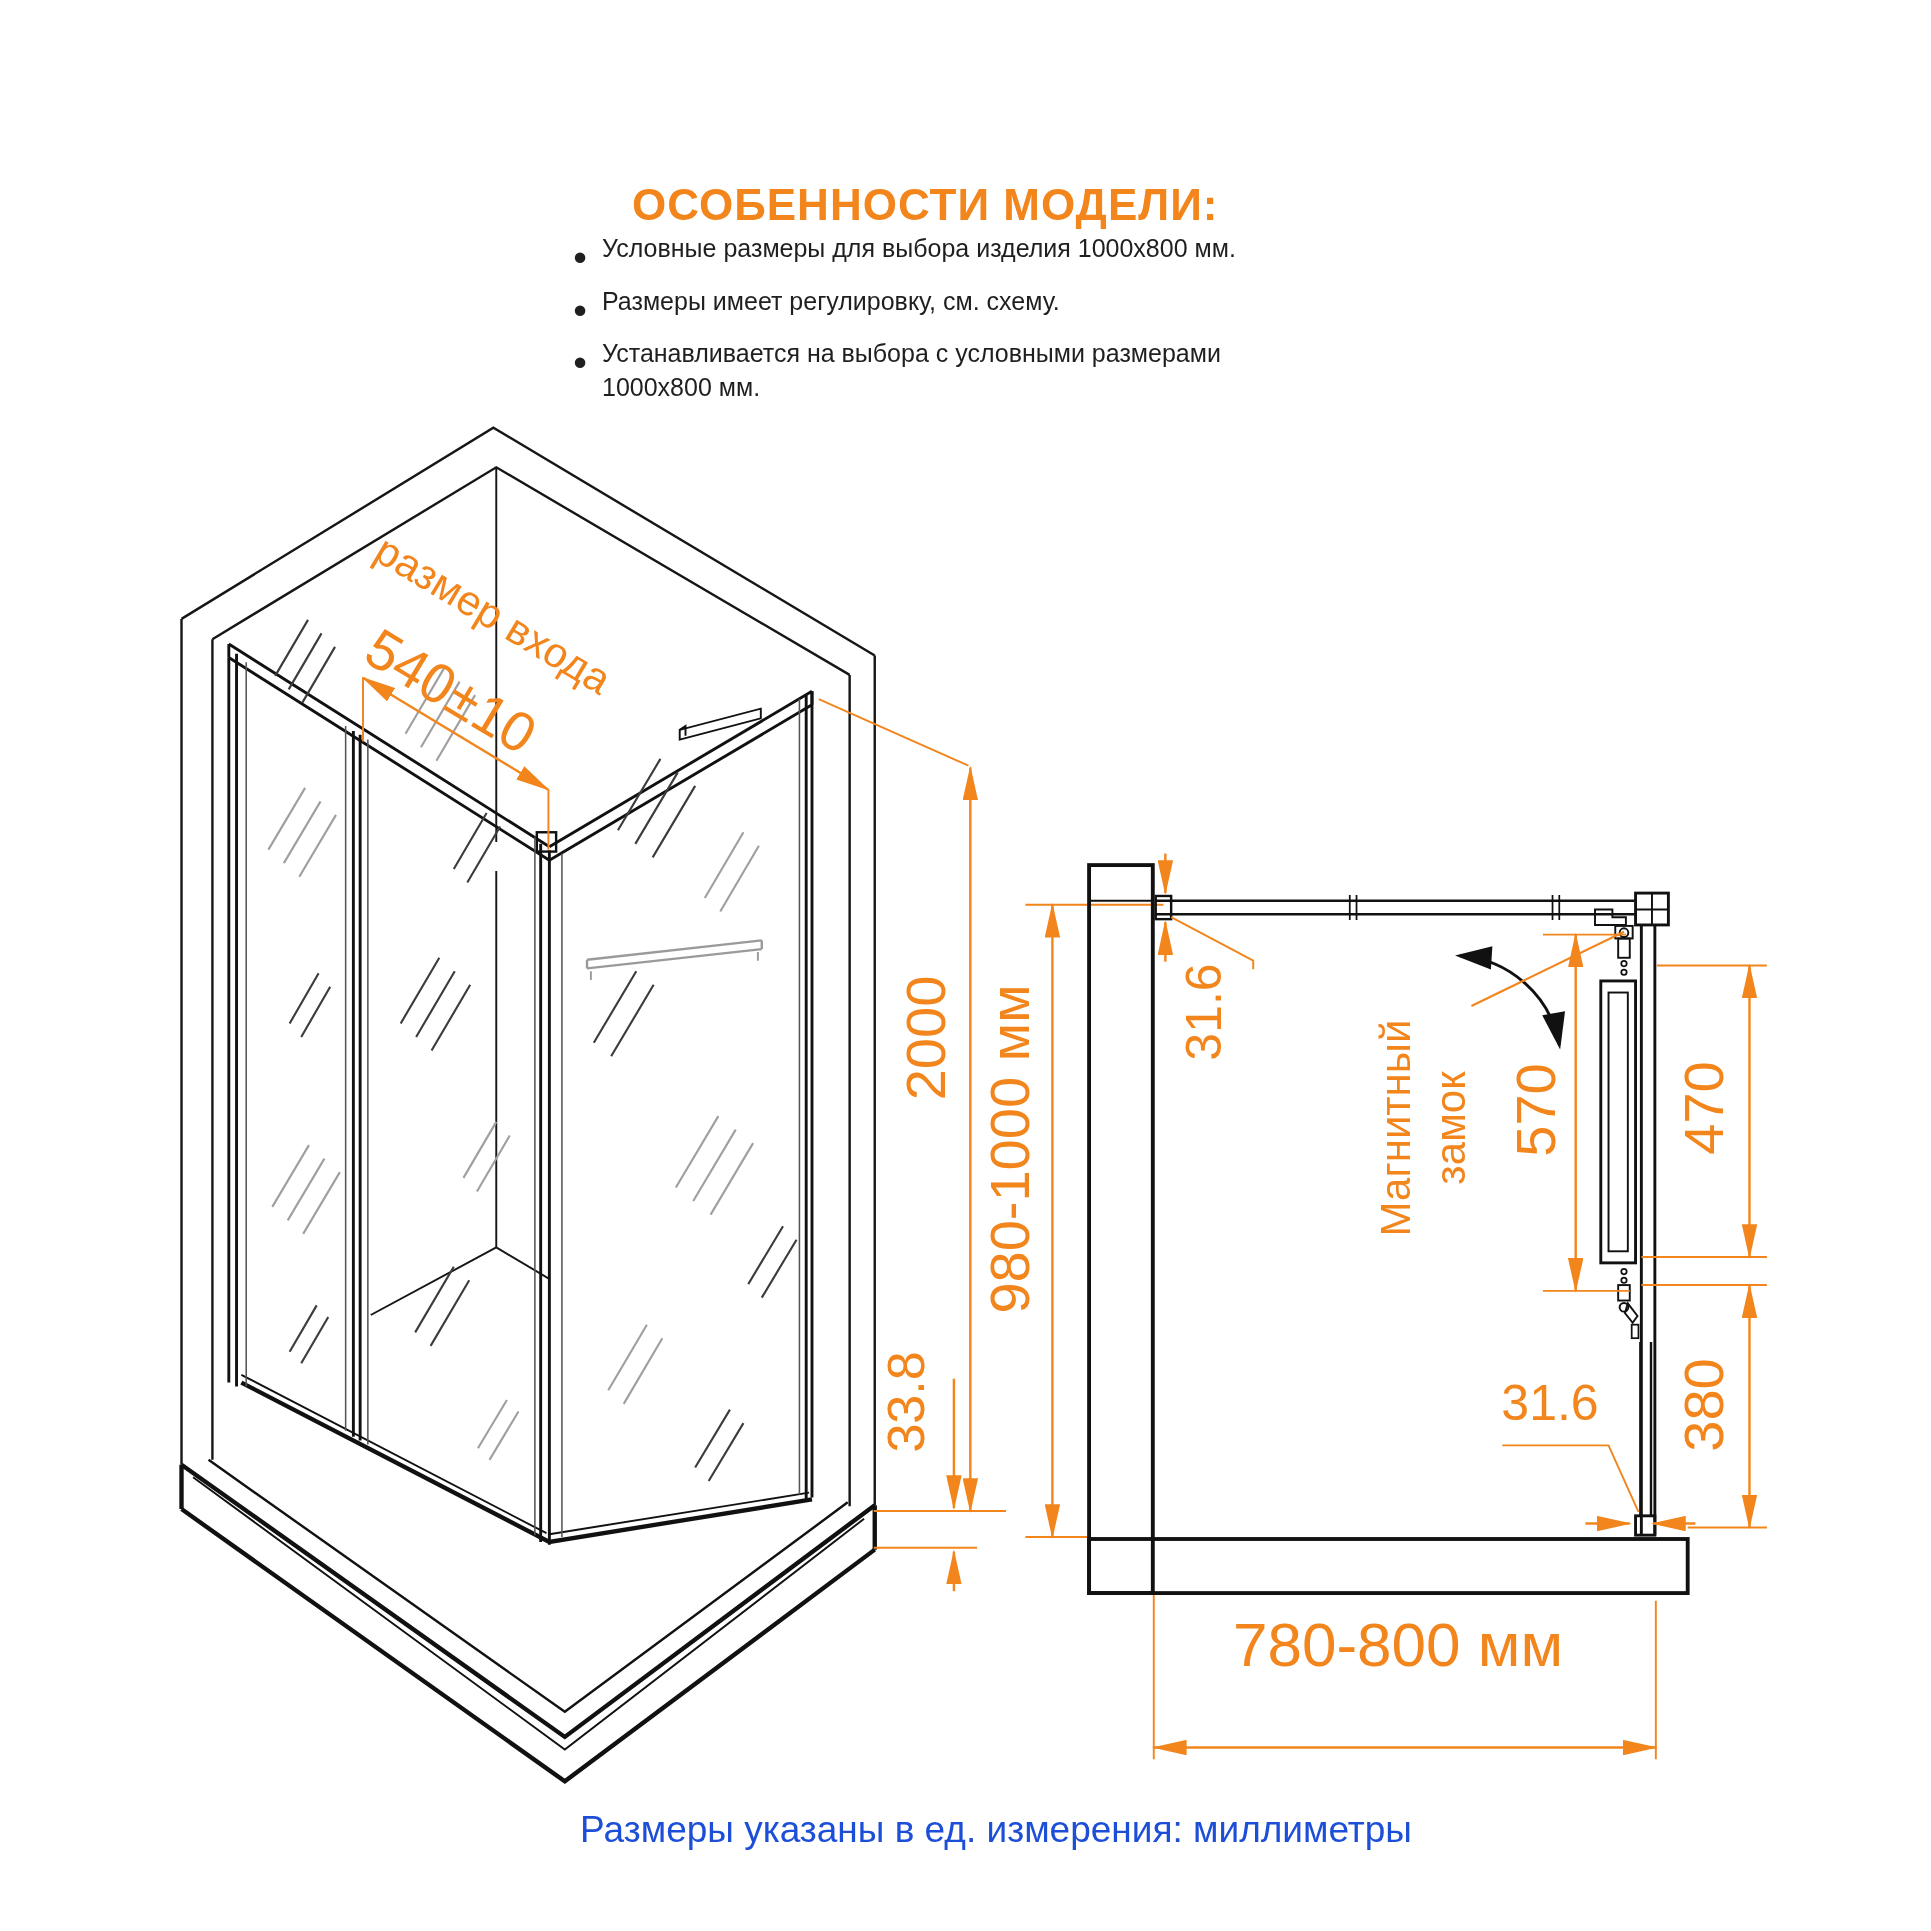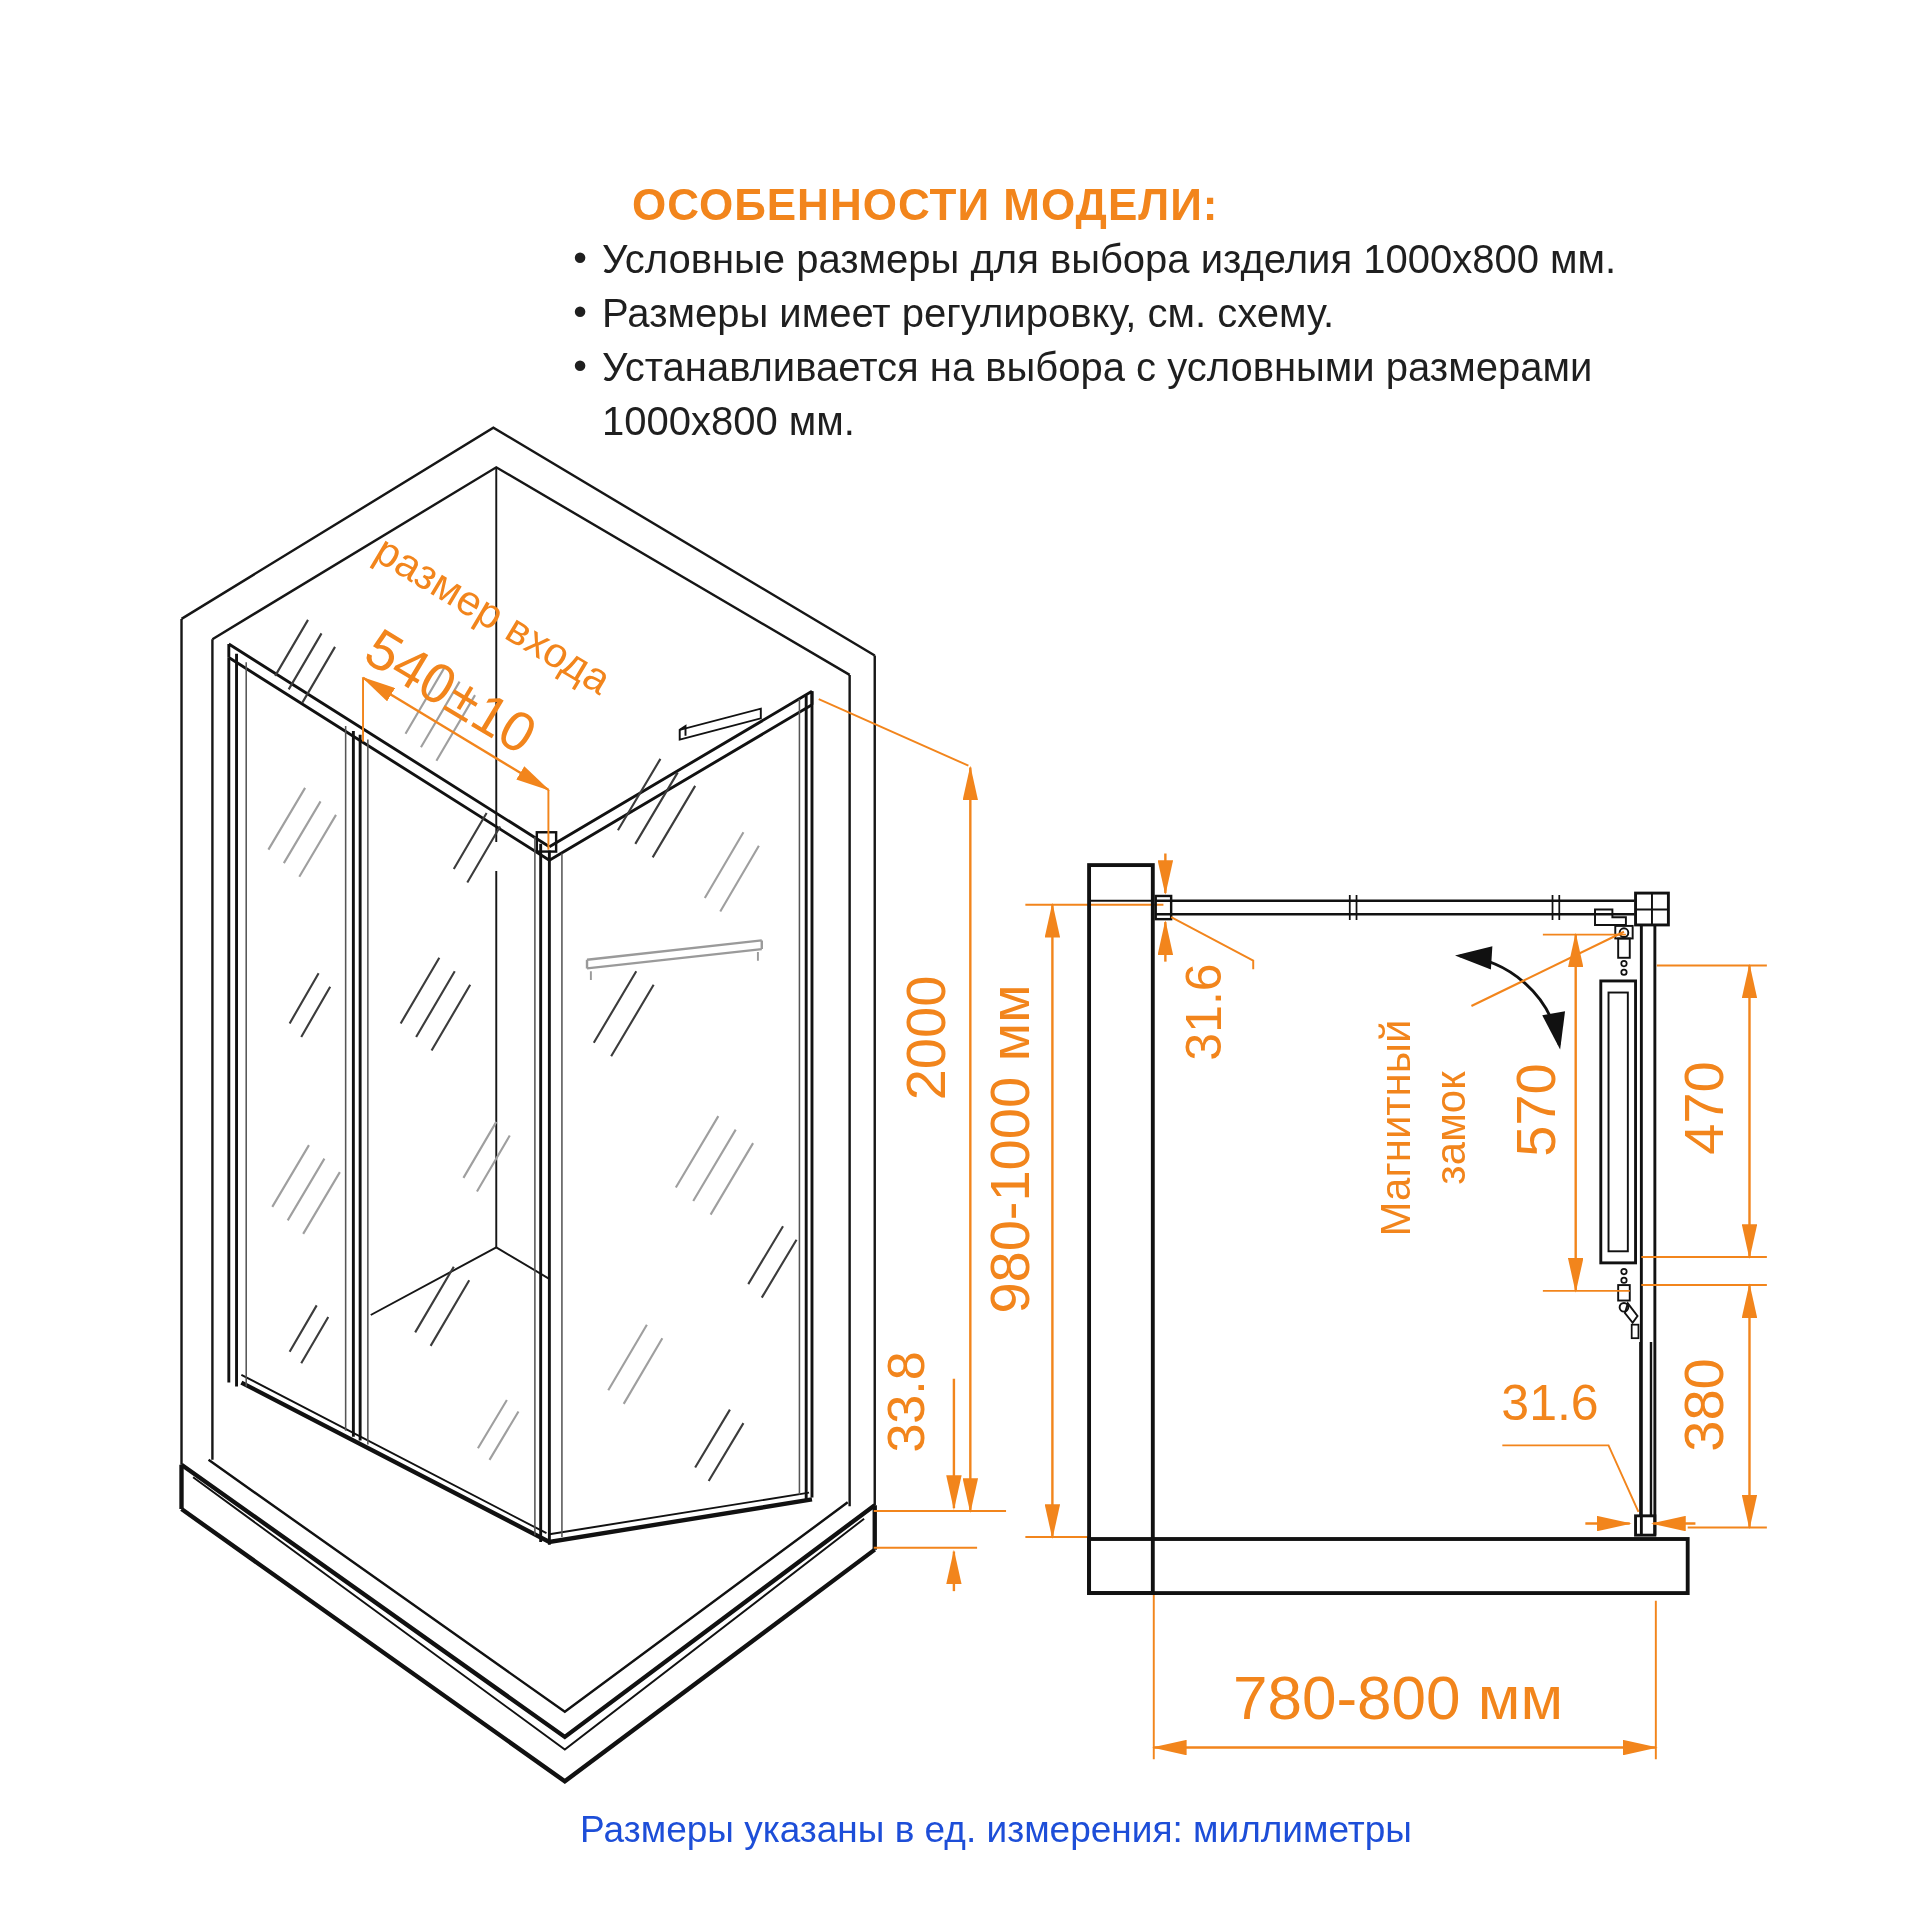--- a/index.html
+++ b/index.html
@@ -4,21 +4,21 @@
 <style>
   html,body{margin:0;padding:0;background:#ffffff;}
   #stage{position:relative;width:1931px;height:1931px;background:#ffffff;overflow:hidden;
          font-family:"Liberation Sans",sans-serif;}
   #stage svg{position:absolute;left:0;top:0;}
   .hdr-title{position:absolute;left:632px;top:180px;font-size:44px;font-weight:700;
              color:#F2851C;letter-spacing:1px;white-space:nowrap;}
   .bullets{position:absolute;left:558px;top:232px;width:1265px;}
   .bullet-row{display:flex;align-items:flex-start;}
   .bullet-dot{width:44px;flex:0 0 44px;font-size:39px;line-height:1.35;color:#1f1f1f;text-align:center;}
-  .bullet-text{font-size:40px;line-height:1.35;color:#1f1f1f;white-space:pre-line;}
+  .bullet-text{font-size:25px;line-height:1.35;color:#1f1f1f;white-space:pre-line;}
   .dim{position:absolute;color:#F2851C;white-space:nowrap;transform-origin:center;
        font-weight:500;text-align:center;}
   .caption{position:absolute;left:996px;top:1830px;transform:translate(-50%,-50%);
            font-size:37px;color:#1d4ed8;white-space:nowrap;}
 </style>
 </head>
 <body>
 
 <div id="stage">
 
@@ -191,17 +191,17 @@
   <div class="dim" style="left:1009px;top:1149px;font-size:56px;transform:translate(-50%,-50%) rotate(-90deg);">980-1000 мм</div>
   <div class="dim" style="left:906px;top:1402px;font-size:52px;transform:translate(-50%,-50%) rotate(-90deg);">33.8</div>
 
   <div class="dim" style="left:1204px;top:1012px;font-size:50px;transform:translate(-50%,-50%) rotate(-90deg);">31.6</div>
   <div class="dim" style="left:1424px;top:1128px;font-size:42px;line-height:1.3;white-space:pre-line;transform:translate(-50%,-50%) rotate(-90deg);">Магнитный
 замок</div>
   <div class="dim" style="left:1535px;top:1110px;font-size:56px;transform:translate(-50%,-50%) rotate(-90deg);">570</div>
   <div class="dim" style="left:1703px;top:1108px;font-size:56px;transform:translate(-50%,-50%) rotate(-90deg);">470</div>
   <div class="dim" style="left:1703px;top:1405px;font-size:56px;transform:translate(-50%,-50%) rotate(-90deg);">380</div>
   <div class="dim" style="left:1550px;top:1403px;font-size:50px;transform:translate(-50%,-50%);">31.6</div>
-  <div class="dim" style="left:1398px;top:1697px;font-size:62px;transform:translate(-50%,-50%);">780-800 мм</div>
+  <div class="dim" style="left:1398px;top:1644px;font-size:62px;transform:translate(-50%,-50%);">780-800 мм</div>
 
   <div class="caption">Размеры указаны в ед. измерения: миллиметры</div>
 </div>
 
 
 </body></html>

